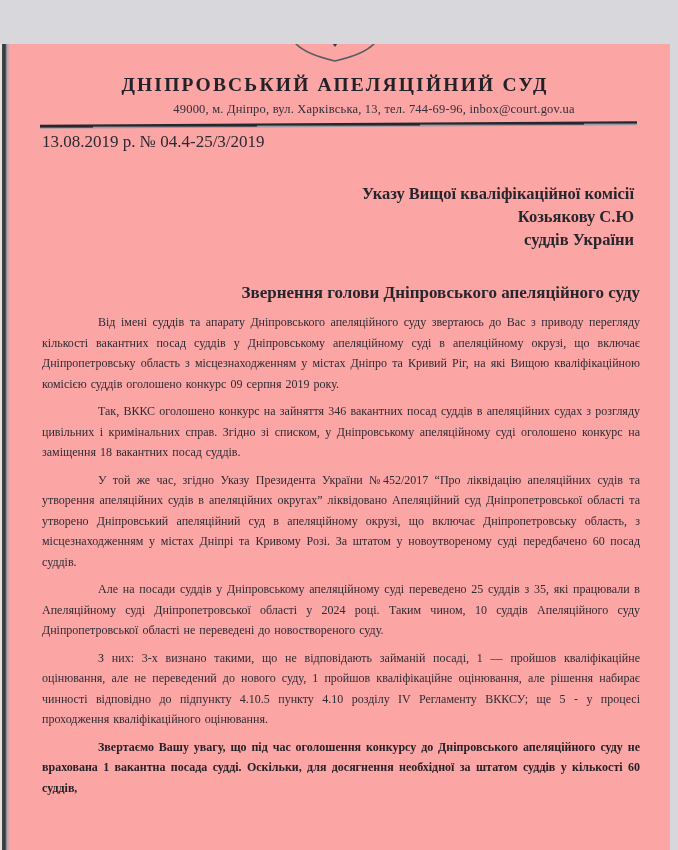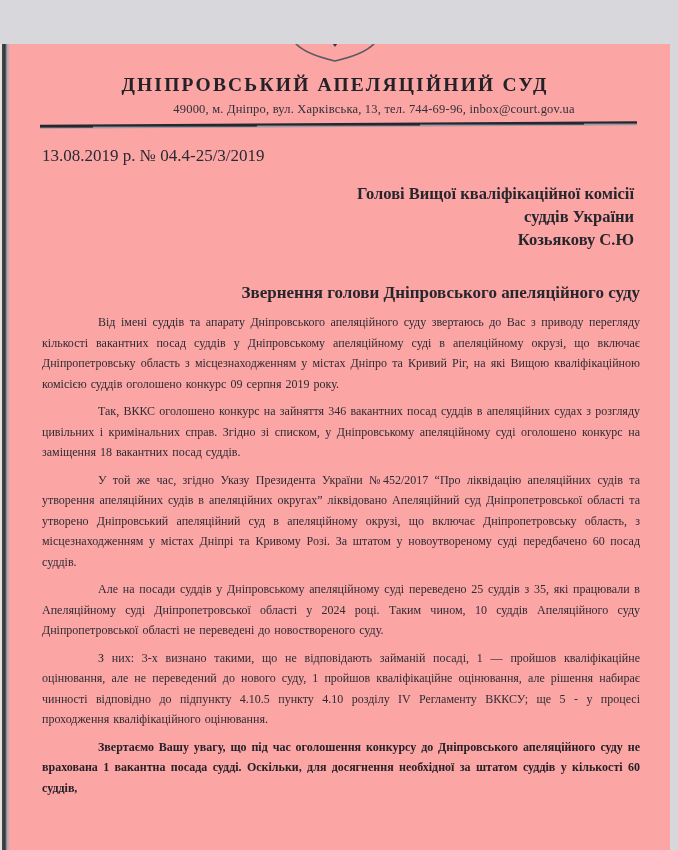--- a/index.html
+++ b/index.html
@@ -64,21 +64,21 @@
     position: absolute;
     top: 79px;
     left: 40px;
     width: 597px;
     height: 4px;
     background: linear-gradient(180deg, #26262e 0 2px, #55555d 2px 3px, #9a9aa2 3px 4px);
     transform: rotate(-0.35deg);
   }
   .reference {
     position: absolute;
-    top: 102px;
+    top: 88px;
     left: 42px;
     font-size: 17px;
     color: #2a2a31;
   }
   .content {
     position: absolute;
     top: 138px;
     left: 42px;
     width: 598px;
   }
@@ -135,23 +135,23 @@
 
   <div class="court-address">49000, м. Дніпро,  вул. Харківська, 13, тел. 744-69-96, inbox@court.gov.ua</div>
 
   <div class="header-rule"></div>
 
   <div class="reference">13.08.2019 р. № 04.4-25/3/2019</div>
 
   <div class="content">
 
     <div class="recipient">
-      <div>Голові Вищої кваліфікаційної комісії</div>
+      <div>Указу Вищої кваліфікаційної комісії</div>
+      <div>Козьякову С.Ю</div>
       <div>суддів України</div>
-      <div>Козьякову С.Ю</div>
     </div>
 
     <div class="letter-title">Звернення голови Дніпровського апеляційного суду</div>
 
 
     <p class="para">Від імені суддів та апарату Дніпровського апеляційного суду звертаюсь до Вас з приводу перегляду кількості вакантних посад суддів у Дніпровському апеляційному суді в апеляційному окрузі, що включає Дніпропетровську область з місцезнаходженням у містах Дніпро та Кривий Ріг, на які Вищою кваліфікаційною комісією суддів оголошено конкурс 09 серпня 2019 року.</p>
 
     <p class="para">Так, ВККС оголошено конкурс на зайняття 346 вакантних посад суддів в апеляційних судах з розгляду цивільних і кримінальних справ. Згідно зі списком, у Дніпровському апеляційному суді оголошено конкурс на заміщення 18 вакантних посад суддів.</p>
 
     <p class="para">У той же час, згідно Указу Президента України №452/2017 “Про ліквідацію апеляційних судів та утворення апеляційних судів в апеляційних округах” ліквідовано Апеляційний суд Дніпропетровської області та утворено Дніпровський апеляційний суд в апеляційному окрузі, що включає Дніпропетровську область, з місцезнаходженням у містах Дніпрі та Кривому Розі. За штатом у новоутвореному суді передбачено 60 посад суддів.</p>

